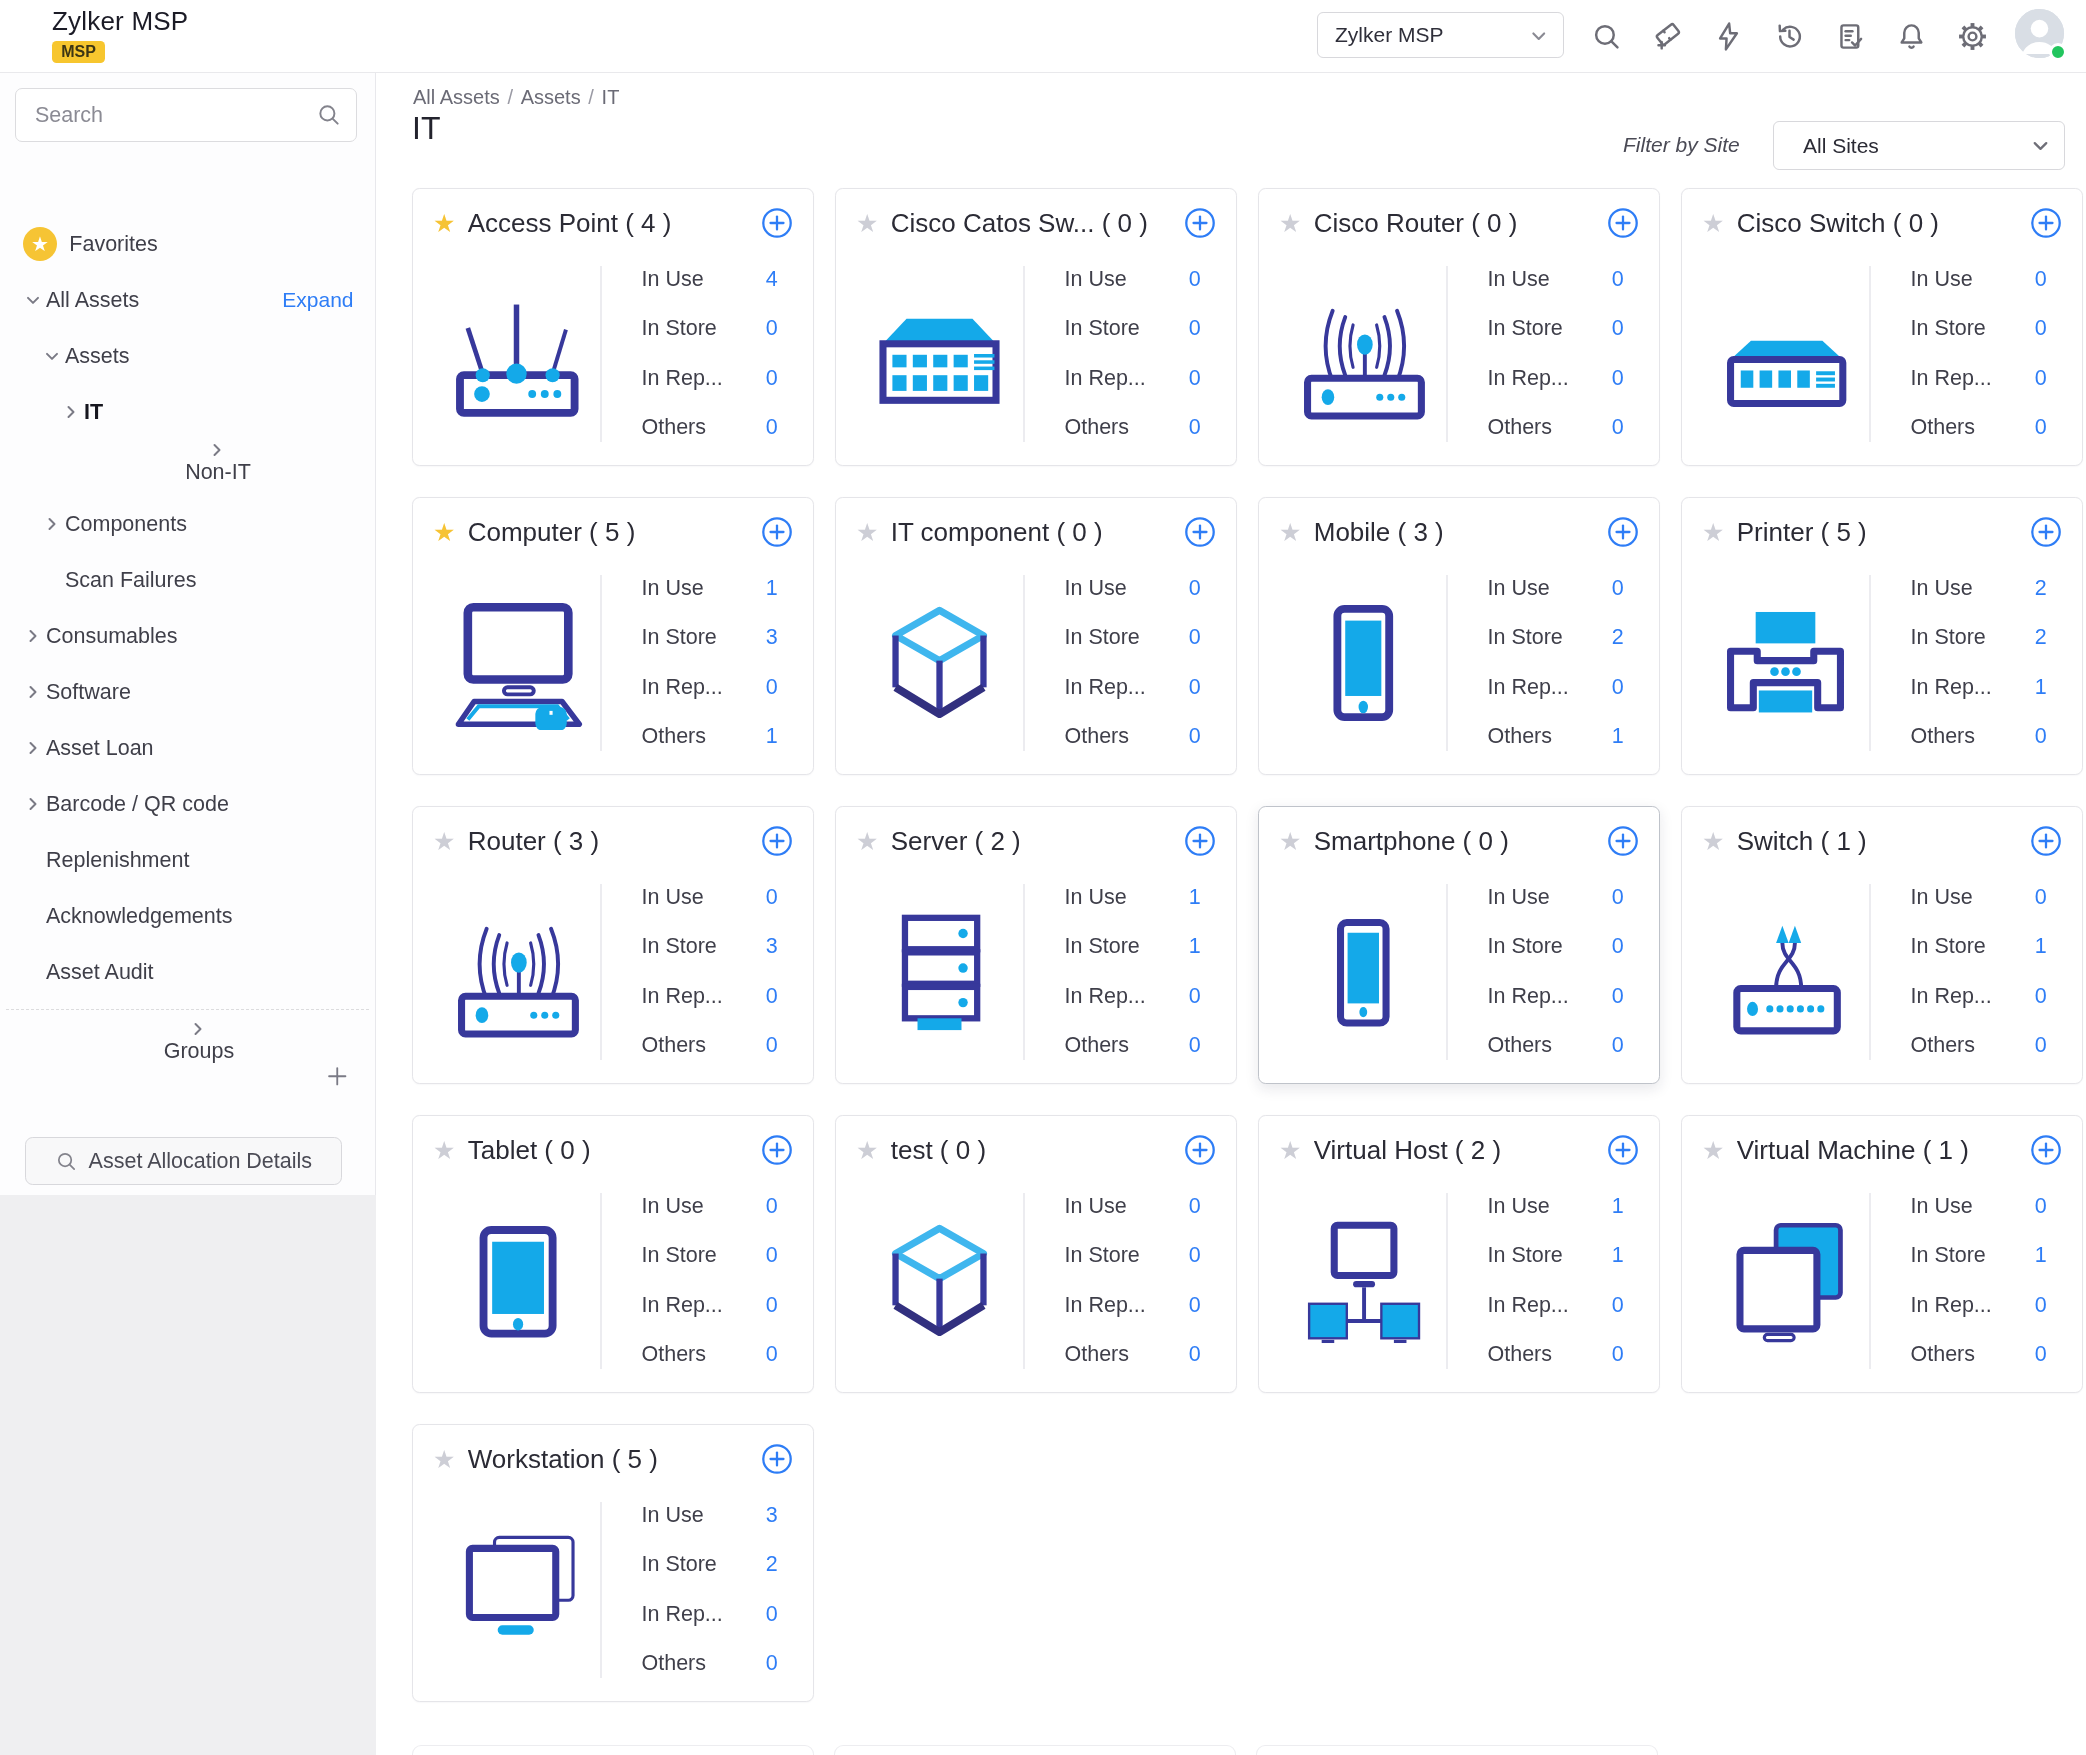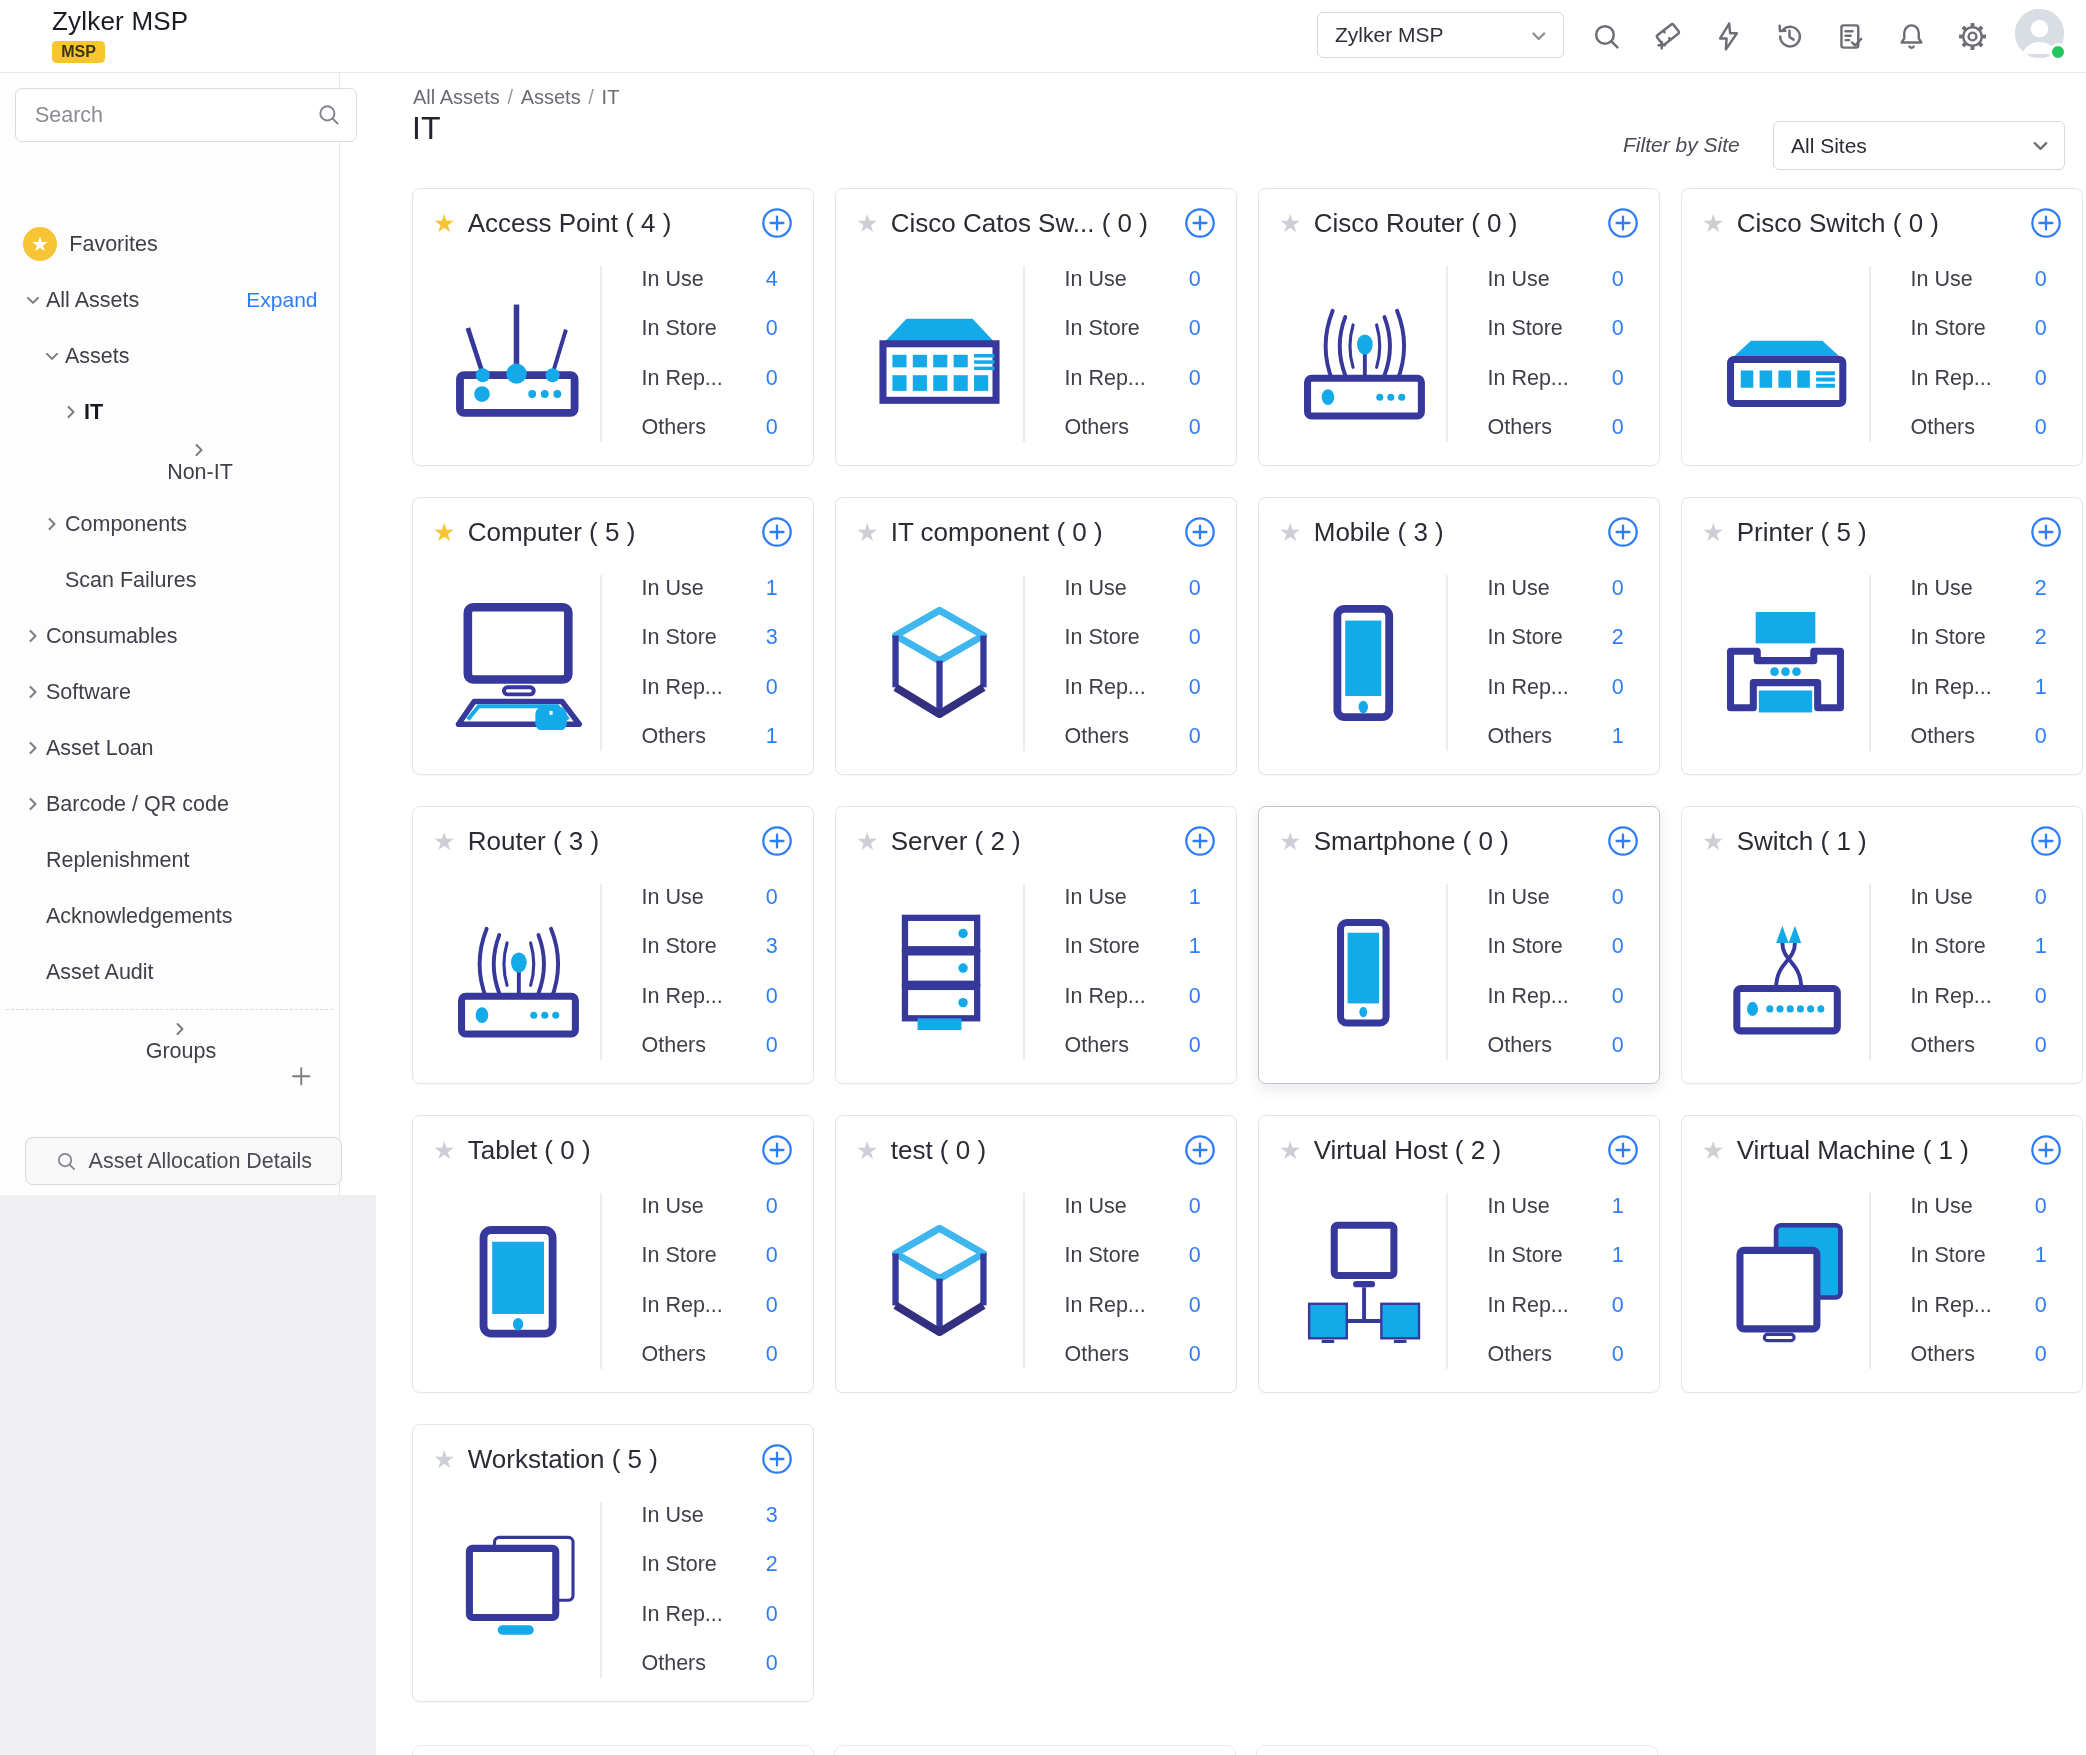--- a/index.html
+++ b/index.html
@@ -14,21 +14,21 @@
   .brand-name { font-size:26px; font-weight:500; color:#1b1b26; letter-spacing:0.2px; }
   .brand-badge { display:inline-block; margin-top:3.8px; background:#f7c62e; color:#3c3514; font-size:16px; font-weight:700; padding:2.3px 9.2px; border-radius:4.6px; }
   .org-select { position:absolute; left:1317px; top:12.3px; width:247px; height:46px; border:1.5px solid #d8d8dc; border-radius:6.1px; display:flex; align-items:center; padding:0 14px 0 17px; cursor:pointer; background:#fff; }
   .org-select span { flex:1; font-size:21px; color:#2f2f3a; }
   .header-icons { position:absolute; left:1589px; top:19px; display:flex; gap:27px; }
   .hicon { width:34px; height:34px; display:flex; align-items:center; justify-content:center; cursor:pointer; }
   .avatar { position:absolute; left:2015px; top:9.2px; width:49px; height:49px; border-radius:50%; background:#d9dee5; cursor:pointer; }
   .avatar svg { position:absolute; left:0; top:0; }
   .presence { position:absolute; right:-3.1px; bottom:-3.1px; width:18.4px; height:18.4px; border-radius:50%; background:#22c55e; border:3.1px solid #fff; }
   
-  .sidebar { position:absolute; left:0; top:73px; width:340px; height:1122px; background:#fdfdfe; border-right:1.5px solid #e8e8ec; z-index:5; }
+  .sidebar { position:absolute; left:0; top:73px; width:376px; height:1122px; background:#fdfdfe; border-right:1.5px solid #e8e8ec; z-index:5; }
   .sidebar-under { position:absolute; left:0; top:1195px; width:376px; height:561px; background:#efeff1; }
   .search-box { position:absolute; left:15.3px; top:15.3px; width:342px; height:54px; border:1.5px solid #dcdcdf; border-radius:7px; background:#fff; display:flex; align-items:center; padding:0 14px 0 4.6px; }
   .search-box input { flex:1; border:none; outline:none; font-size:21.5px; padding-left:14px; color:#3a3a44; background:transparent; font-family:"Liberation Sans", sans-serif; }
   .search-box input::placeholder { color:#8b8b94; }
   .side-list { position:absolute; left:0; top:143px; width:100%; }
   .side-row { display:flex; align-items:center; height:56px; cursor:pointer; }
   .side-row .chev { width:23px; display:flex; align-items:center; }
   .side-row .lbl { font-size:21.5px; color:#3f3f49; }
   .side-row .lbl.bold { font-weight:700; color:#16161f; }
   .fav-badge { width:34px; height:34px; border-radius:50%; background:#f6c434; color:#fff; display:flex; align-items:center; justify-content:center; font-size:20px; margin-right:12.3px; }
@@ -36,21 +36,21 @@
   .group-plus { margin-left:auto; margin-right:26px; cursor:pointer; }
   .side-divider { border-top:1.5px dashed #dcdcde; margin:9.2px 6.1px; height:0; }
   .alloc-btn { position:absolute; left:25px; top:1064px; width:317px; height:48px; border:1.5px solid #d8d8dc; border-radius:7.7px; background:#f8f8f9; display:flex; align-items:center; justify-content:center; gap:10.7px; font-size:21.5px; color:#4b4b55; cursor:pointer; font-family:"Liberation Sans", sans-serif; }
   
   .main { position:absolute; left:377px; top:73px; width:1710px; height:1683px; background:#fff; }
   .breadcrumb { position:absolute; left:36px; top:13px; font-size:20px; color:#6b6b76; display:flex; gap:7.7px; }
   .breadcrumb .sep { color:#9a9aa4; }
   .page-title { position:absolute; left:35px; top:37px; font-size:32px; font-weight:500; color:#23232d; margin:0; }
   .filter-label { position:absolute; left:1246px; top:60px; font-size:21px; color:#4a4a55;font-style:italic; }
   .site-select { position:absolute; left:1396px; top:48px; width:292px; height:49px; border:1.5px solid #d8d8dc; border-radius:6.1px; background:#fff; display:flex; align-items:center; padding:0 12.3px 0 17px; cursor:pointer; }
-  .site-select span { flex:1; font-size:21px; color:#2b2b35; }
+  .site-select span { flex:1; font-size:21px; color:#2b2b35;margin-left:12px; }
   
   .cards { position:absolute; left:35px; top:115px; display:grid; grid-template-columns:repeat(4,402px); column-gap:21px; row-gap:31px; }
   .card { width:402px; height:278px; background:#fff; border:0.8px solid #e5e5e9; border-radius:7.7px; padding:18.4px 20px; position:relative; box-shadow:0 0.8px 1.5px rgba(25,25,60,0.03); }
   .card.highlight { border-color:#bfc3ca; box-shadow:0 4.6px 14px rgba(25,25,60,0.10); }
   .card-head { display:flex; align-items:center; }
   .card-star { font-size:25px; color:#cdced6; margin-right:12.3px; cursor:pointer; line-height:1; }
   .card-star.fav { color:#f6c334; }
   .card-title { flex:1; font-size:26px; font-weight:500; color:#2b2b35; white-space:nowrap; overflow:hidden; }
   .card-plus { cursor:pointer; display:flex; }
   .card-body { display:flex; margin-top:20px; height:190px; }

